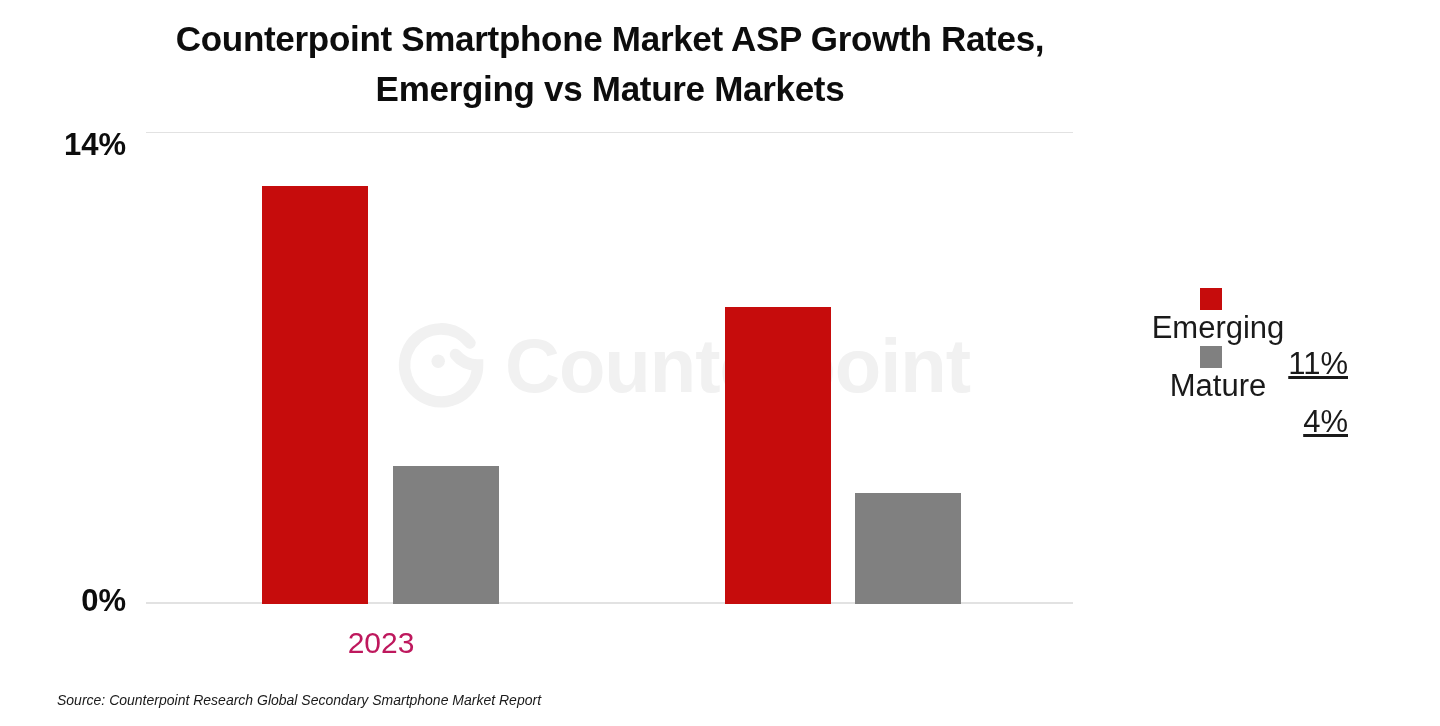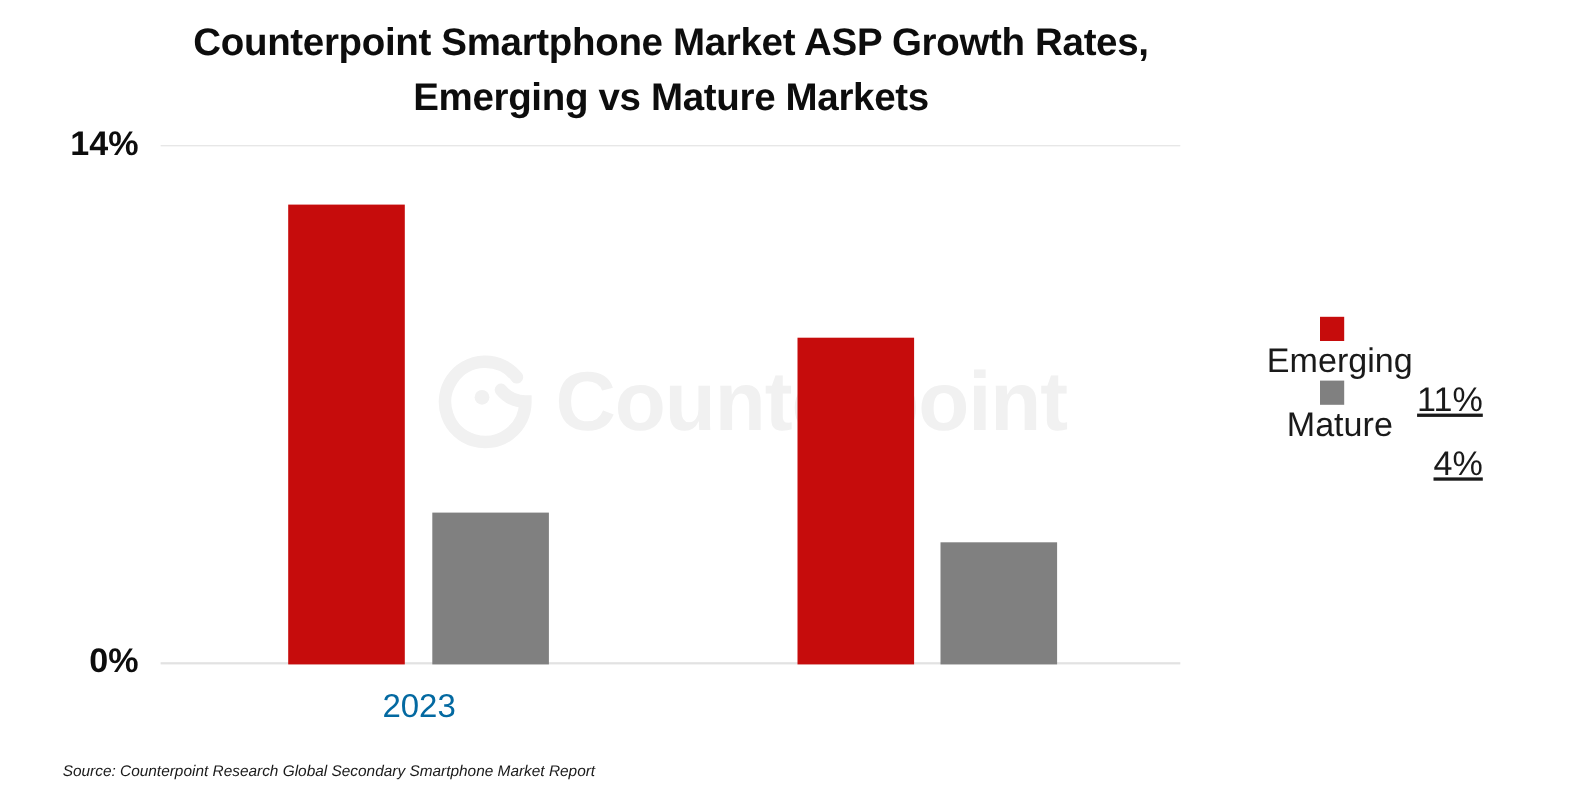--- a/index.html
+++ b/index.html
@@ -106,21 +106,21 @@
     position: absolute;
     left: 0;
     top: 0;
     width: 126px;
     height: 726px;
   }
   .x-label {
     position: absolute;
     top: 626px;
     font-size: 30px;
-    color: #0369a1;
+    color: #be185d;
     text-align: center;
     white-space: nowrap;
   }
 
   
   .legend {
     position: absolute;
     left: 1048px;
     top: 248px;
     width: 340px;
@@ -176,21 +176,21 @@
 <body>
 
 <div id="page">
 
   <div class="chart-title">
     <span class="tline">Counterpoint Smartphone Market ASP Growth Rates,</span>
     <span class="tline">Emerging vs Mature Markets</span>
   </div>
 
   <div class="y-axis-labels">
-    <div class="y-label" style="top: 113px;">14%</div>
+    <div class="y-label" style="top: 127px;">14%</div>
     <div class="y-label" style="top: 583px;">0%</div>
   </div>
 
   <div class="plot">
     <div class="gridline top"></div>
     <div class="axis-baseline"></div>
   </div>
 
   <div class="watermark">
     <svg class="watermark-logo" viewBox="0 0 100 100">

